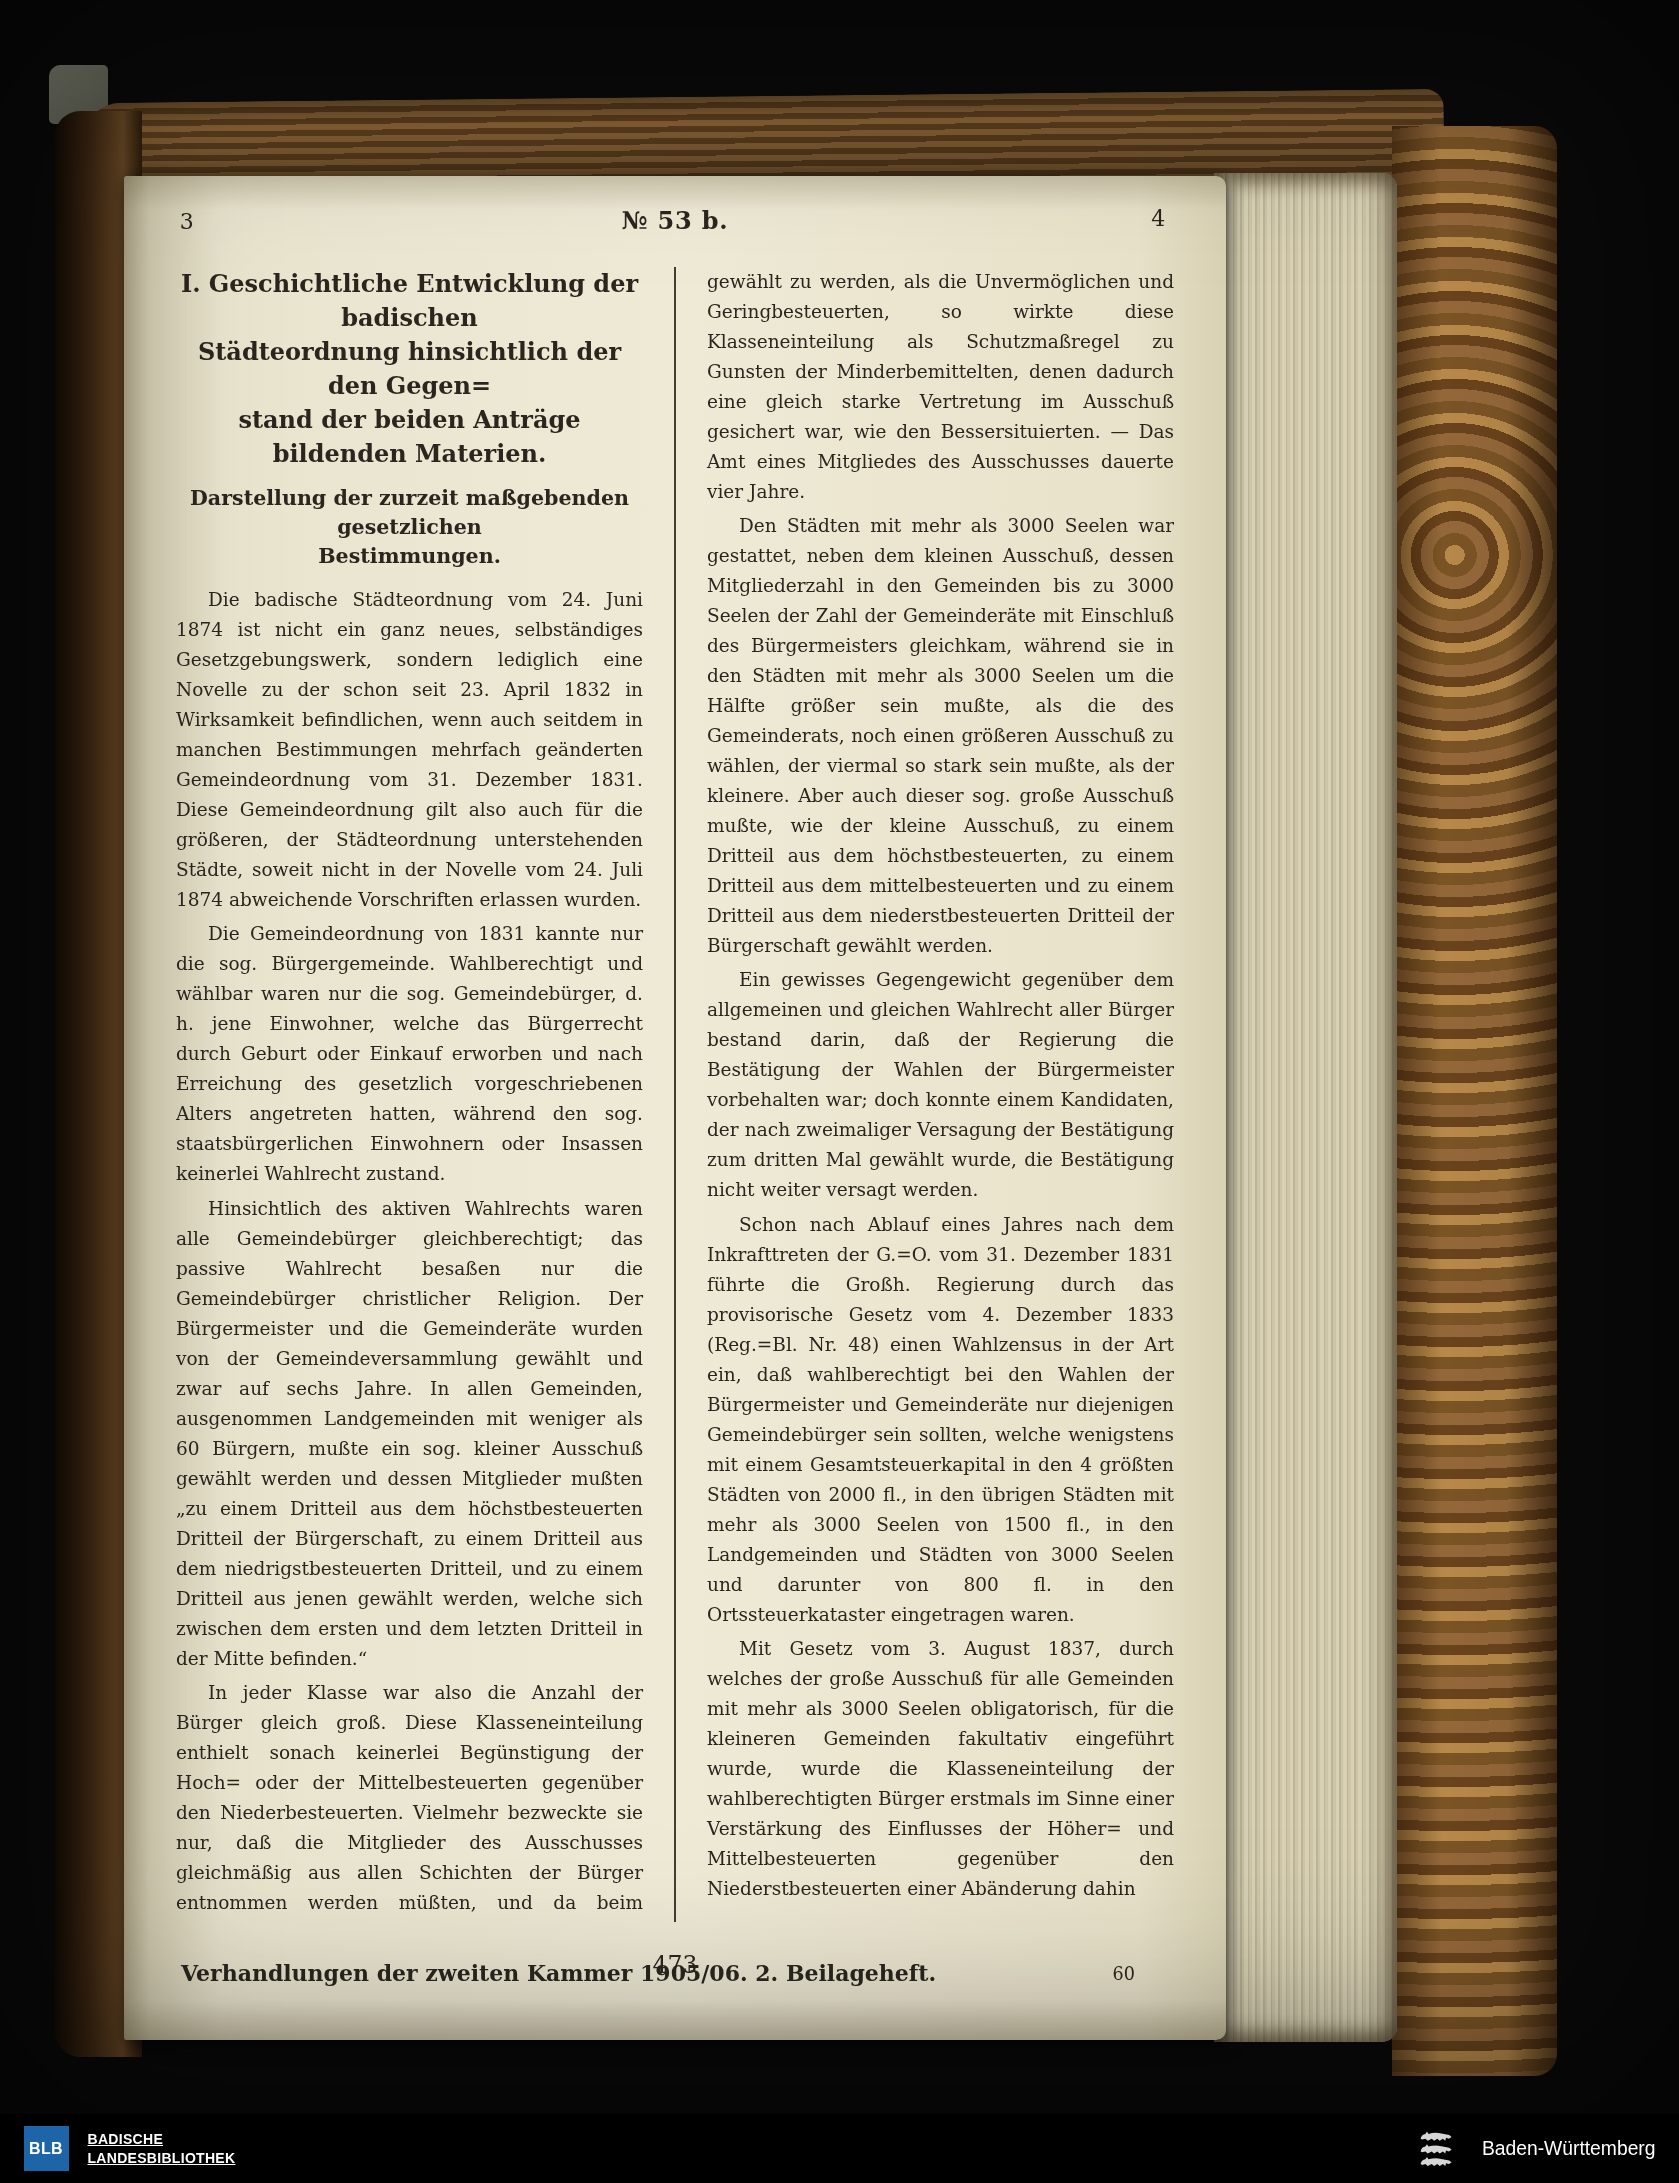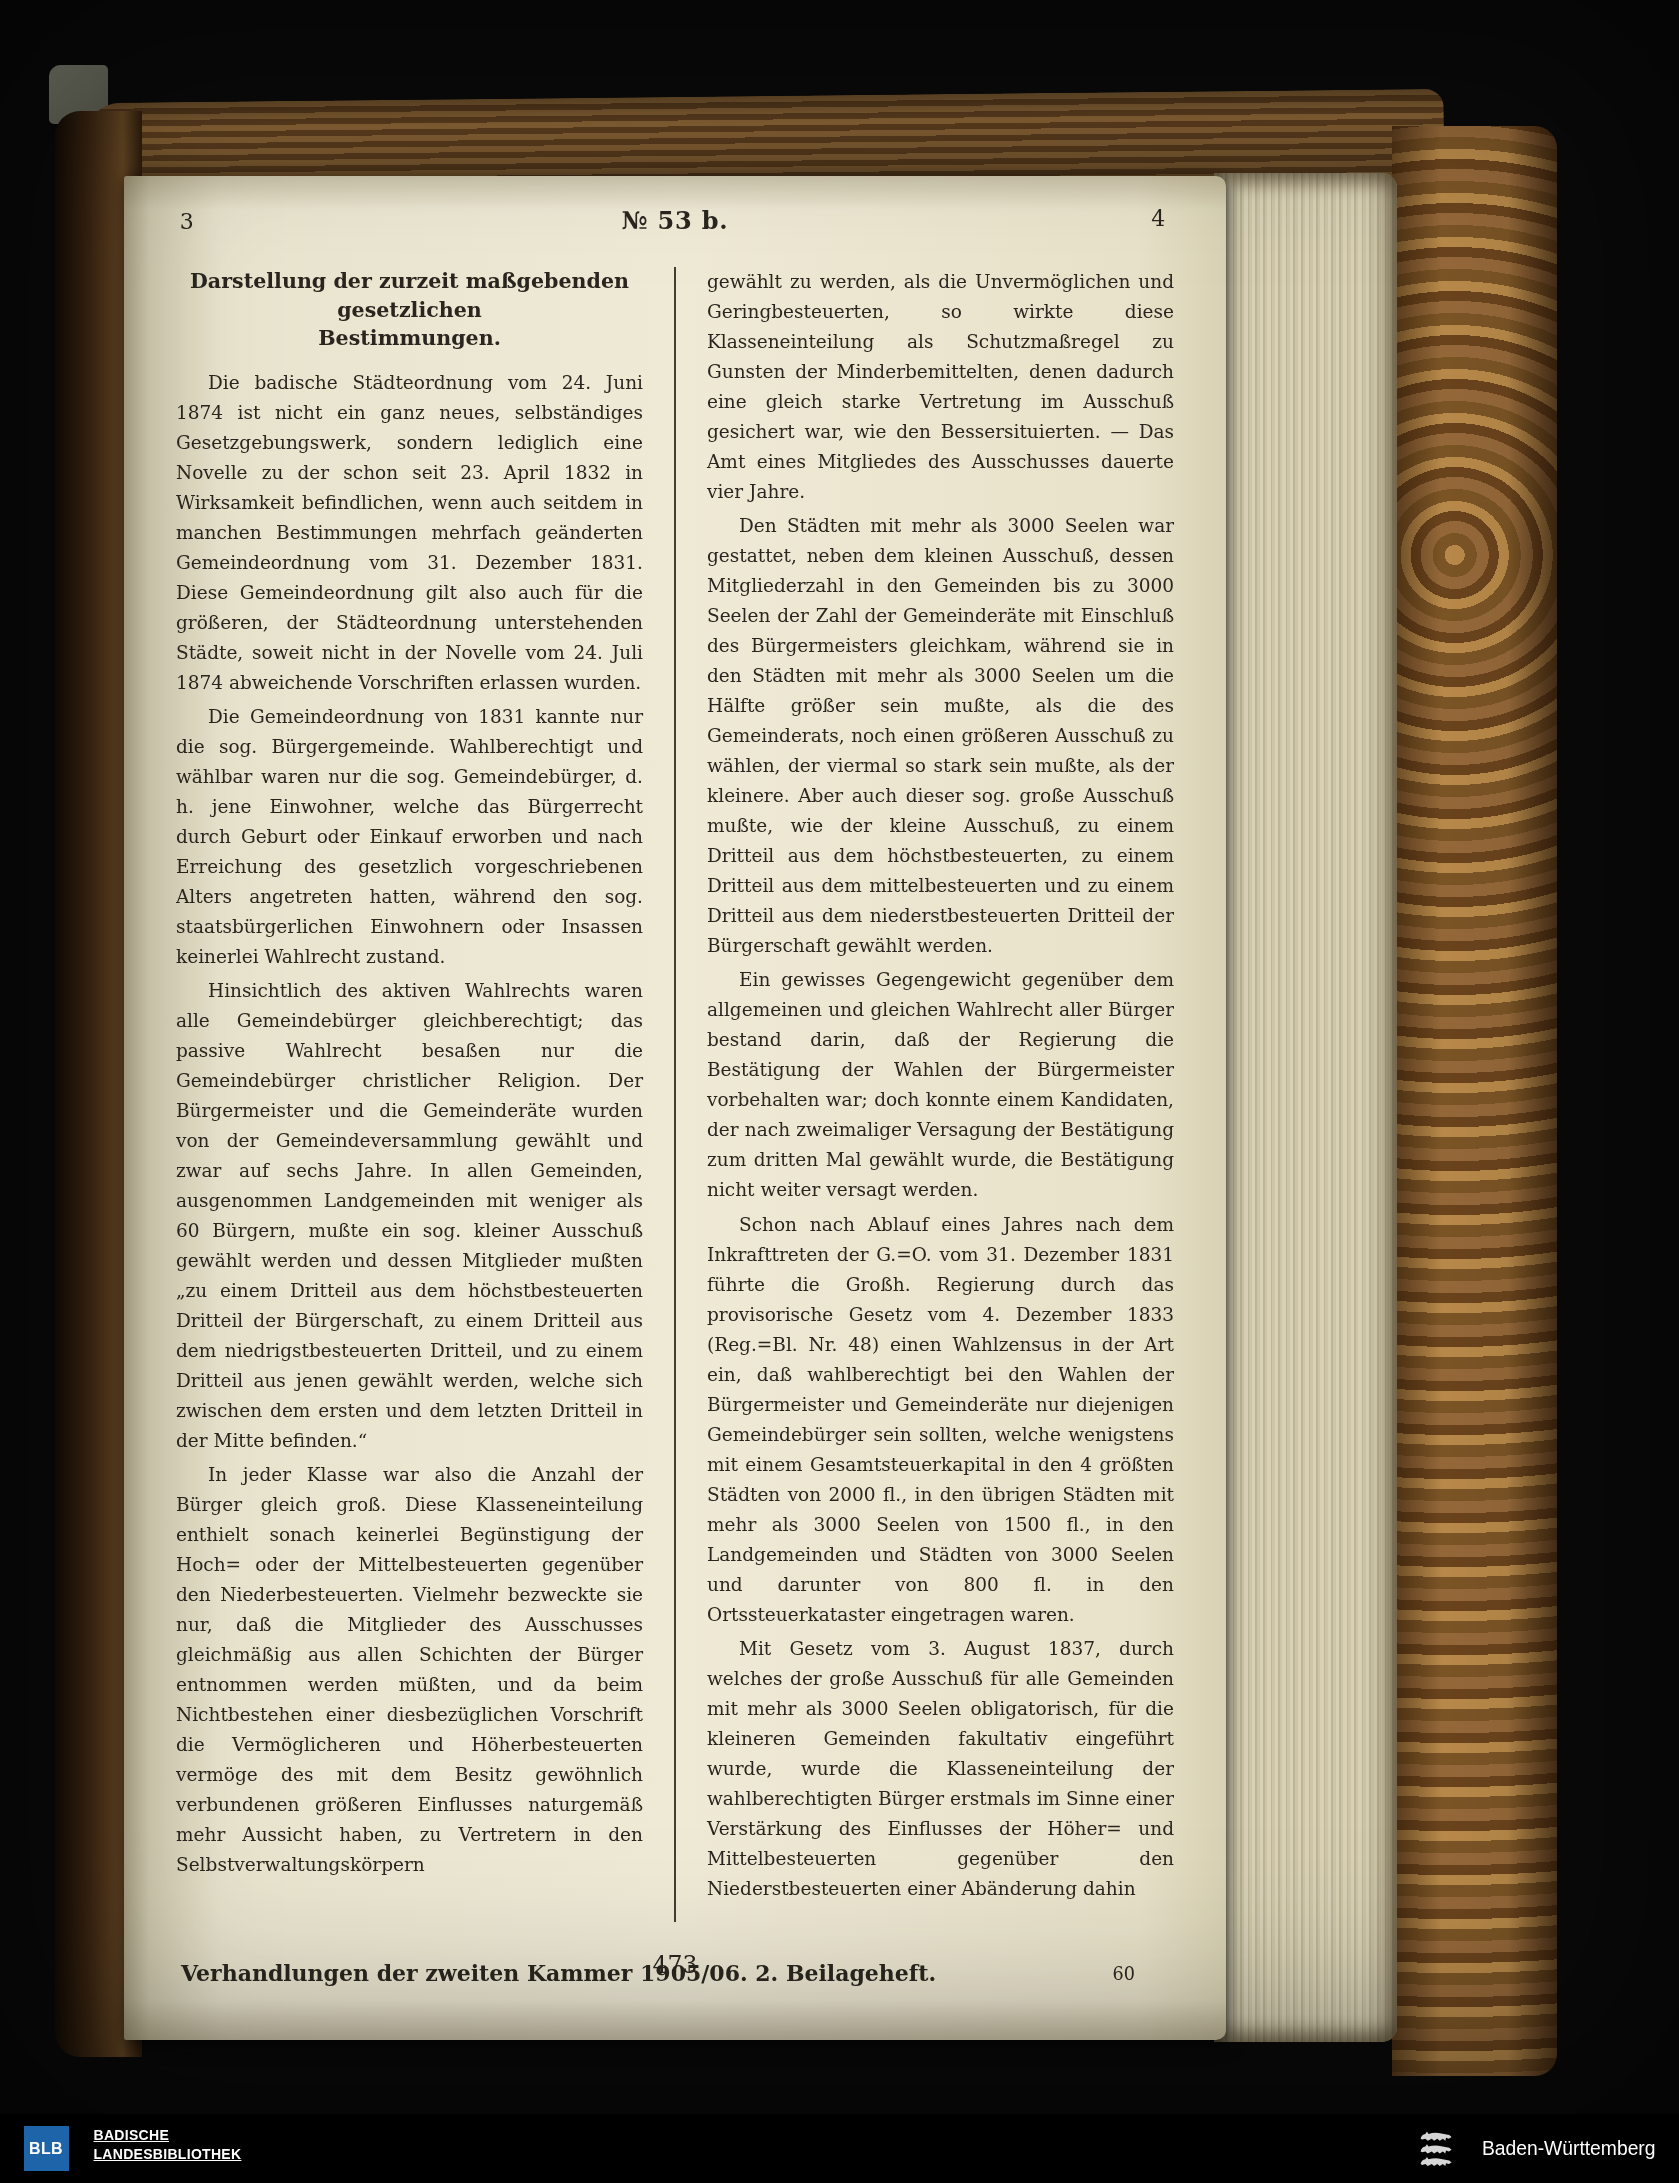--- a/index.html
+++ b/index.html
@@ -80,21 +80,21 @@
   .footer-left{position:absolute;left:5px;bottom:0;font-size:22px;font-weight:600;}
   .footer-center{position:absolute;left:0;right:0;bottom:6.7px;text-align:center;font-size:23.5px;}
   .footer-right{position:absolute;right:39px;bottom:1.7px;font-size:17.6px;}
   
   .bottom-bar{
     position:absolute;left:0;bottom:0;width:100%;height:69px;background:#000;
     display:flex;align-items:center;justify-content:space-between;
     padding:0 23.5px;box-sizing:border-box;z-index:10;
     font-family:"Liberation Sans", sans-serif;
   }
-  .blb{display:flex;align-items:flex-start;gap:25px;cursor:pointer;}
+  .blb{display:flex;align-items:center;gap:19px;cursor:pointer;}
   .blb-square{
     width:45px;height:45px;background:#1d64a9;color:#fff;
     display:flex;align-items:center;justify-content:center;
     font-weight:bold;font-size:16px;letter-spacing:0.4px;
   }
   .blb-text{color:#fff;font-size:14px;font-weight:bold;letter-spacing:0.3px;line-height:1.35;text-decoration:underline;}
   .bw{display:flex;align-items:center;gap:28px;color:#fff;font-size:19.3px;cursor:pointer;}
   .bw svg{width:35px;height:40px;fill:#d6d6d6;}
 </style>
 </head>
@@ -109,20 +109,23 @@
 
   <div class="page">
     <div class="header-row">
       <span class="pn-left">3</span>
       <span class="folio">№ 53 b.</span>
       <span class="pn-right">4</span>
     </div>
 
     <div class="columns">
       <div class="col col-left">
+        <div class="section-heading">I. Geschichtliche Entwicklung der badischen
+Städteordnung hinsichtlich der den Gegen=
+stand der beiden Anträge bildenden Materien.</div>
         <div class="sub-heading">Darstellung der zurzeit maßgebenden gesetzlichen
 Bestimmungen.</div>
         <p>Die badische Städteordnung vom 24. Juni 1874 ist nicht ein ganz neues, selbständiges Gesetzgebungswerk, sondern lediglich eine Novelle zu der schon seit 23. April 1832 in Wirksamkeit befindlichen, wenn auch seitdem in manchen Bestimmungen mehrfach geänderten Gemeindeordnung vom 31. Dezember 1831. Diese Gemeindeordnung gilt also auch für die größeren, der Städteordnung unterstehenden Städte, soweit nicht in der Novelle vom 24. Juli 1874 abweichende Vorschriften erlassen wurden.</p>
         <p>Die Gemeindeordnung von 1831 kannte nur die sog. Bürgergemeinde. Wahlberechtigt und wählbar waren nur die sog. Gemeindebürger, d. h. jene Einwohner, welche das Bürgerrecht durch Geburt oder Einkauf erworben und nach Erreichung des gesetzlich vorgeschriebenen Alters angetreten hatten, während den sog. staatsbürgerlichen Einwohnern oder Insassen keinerlei Wahlrecht zustand.</p>
         <p>Hinsichtlich des aktiven Wahlrechts waren alle Gemeindebürger gleichberechtigt; das passive Wahlrecht besaßen nur die Gemeindebürger christlicher Religion. Der Bürgermeister und die Gemeinderäte wurden von der Gemeindeversammlung gewählt und zwar auf sechs Jahre. In allen Gemeinden, ausgenommen Landgemeinden mit weniger als 60 Bürgern, mußte ein sog. kleiner Ausschuß gewählt werden und dessen Mitglieder mußten „zu einem Dritteil aus dem höchstbesteuerten Dritteil der Bürgerschaft, zu einem Dritteil aus dem niedrigstbesteuerten Dritteil, und zu einem Dritteil aus jenen gewählt werden, welche sich zwischen dem ersten und dem letzten Dritteil in der Mitte befinden.“</p>
         <p>In jeder Klasse war also die Anzahl der Bürger gleich groß. Diese Klasseneinteilung enthielt sonach keinerlei Begünstigung der Hoch= oder der Mittelbesteuerten gegenüber den Niederbesteuerten. Vielmehr bezweckte sie nur, daß die Mitglieder des Ausschusses gleichmäßig aus allen Schichten der Bürger entnommen werden müßten, und da beim Nichtbestehen einer diesbezüglichen Vorschrift die Vermöglicheren und Höherbesteuerten vermöge des mit dem Besitz gewöhnlich verbundenen größeren Einflusses naturgemäß mehr Aussicht haben, zu Vertretern in den Selbstverwaltungskörpern</p>
       </div>
       <div class="gutter">
         <div class="rule"></div>
       </div>

